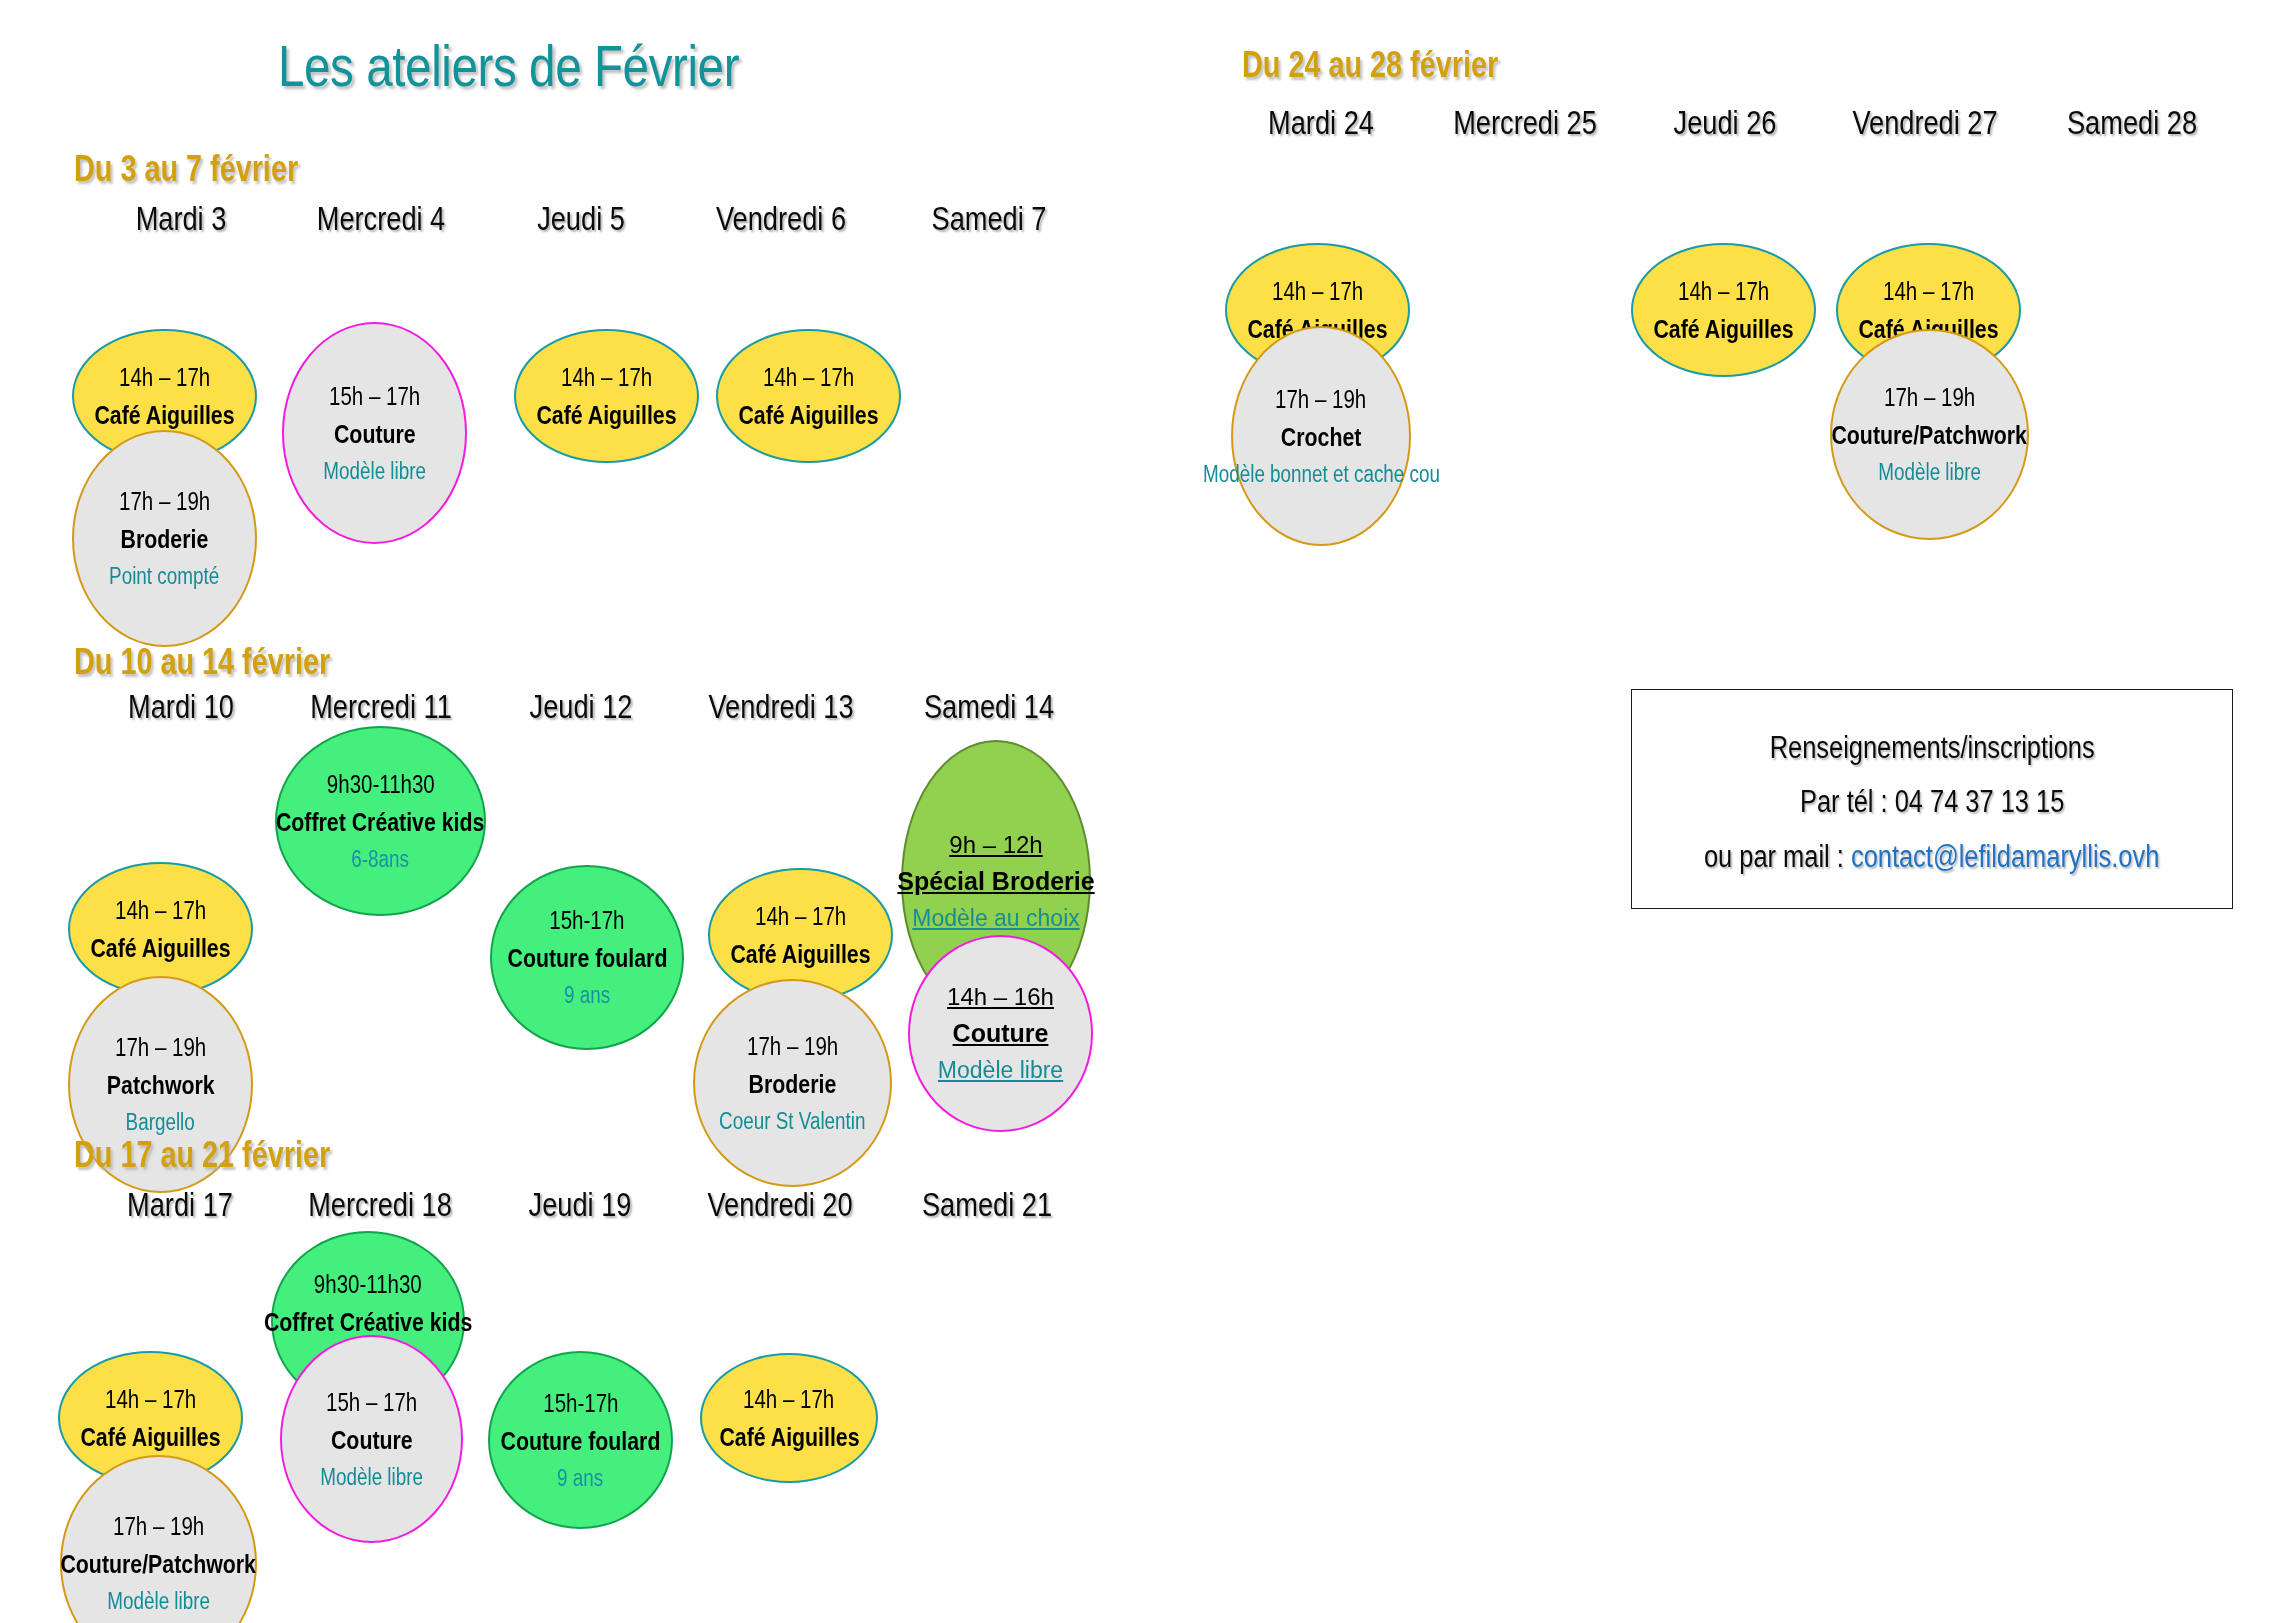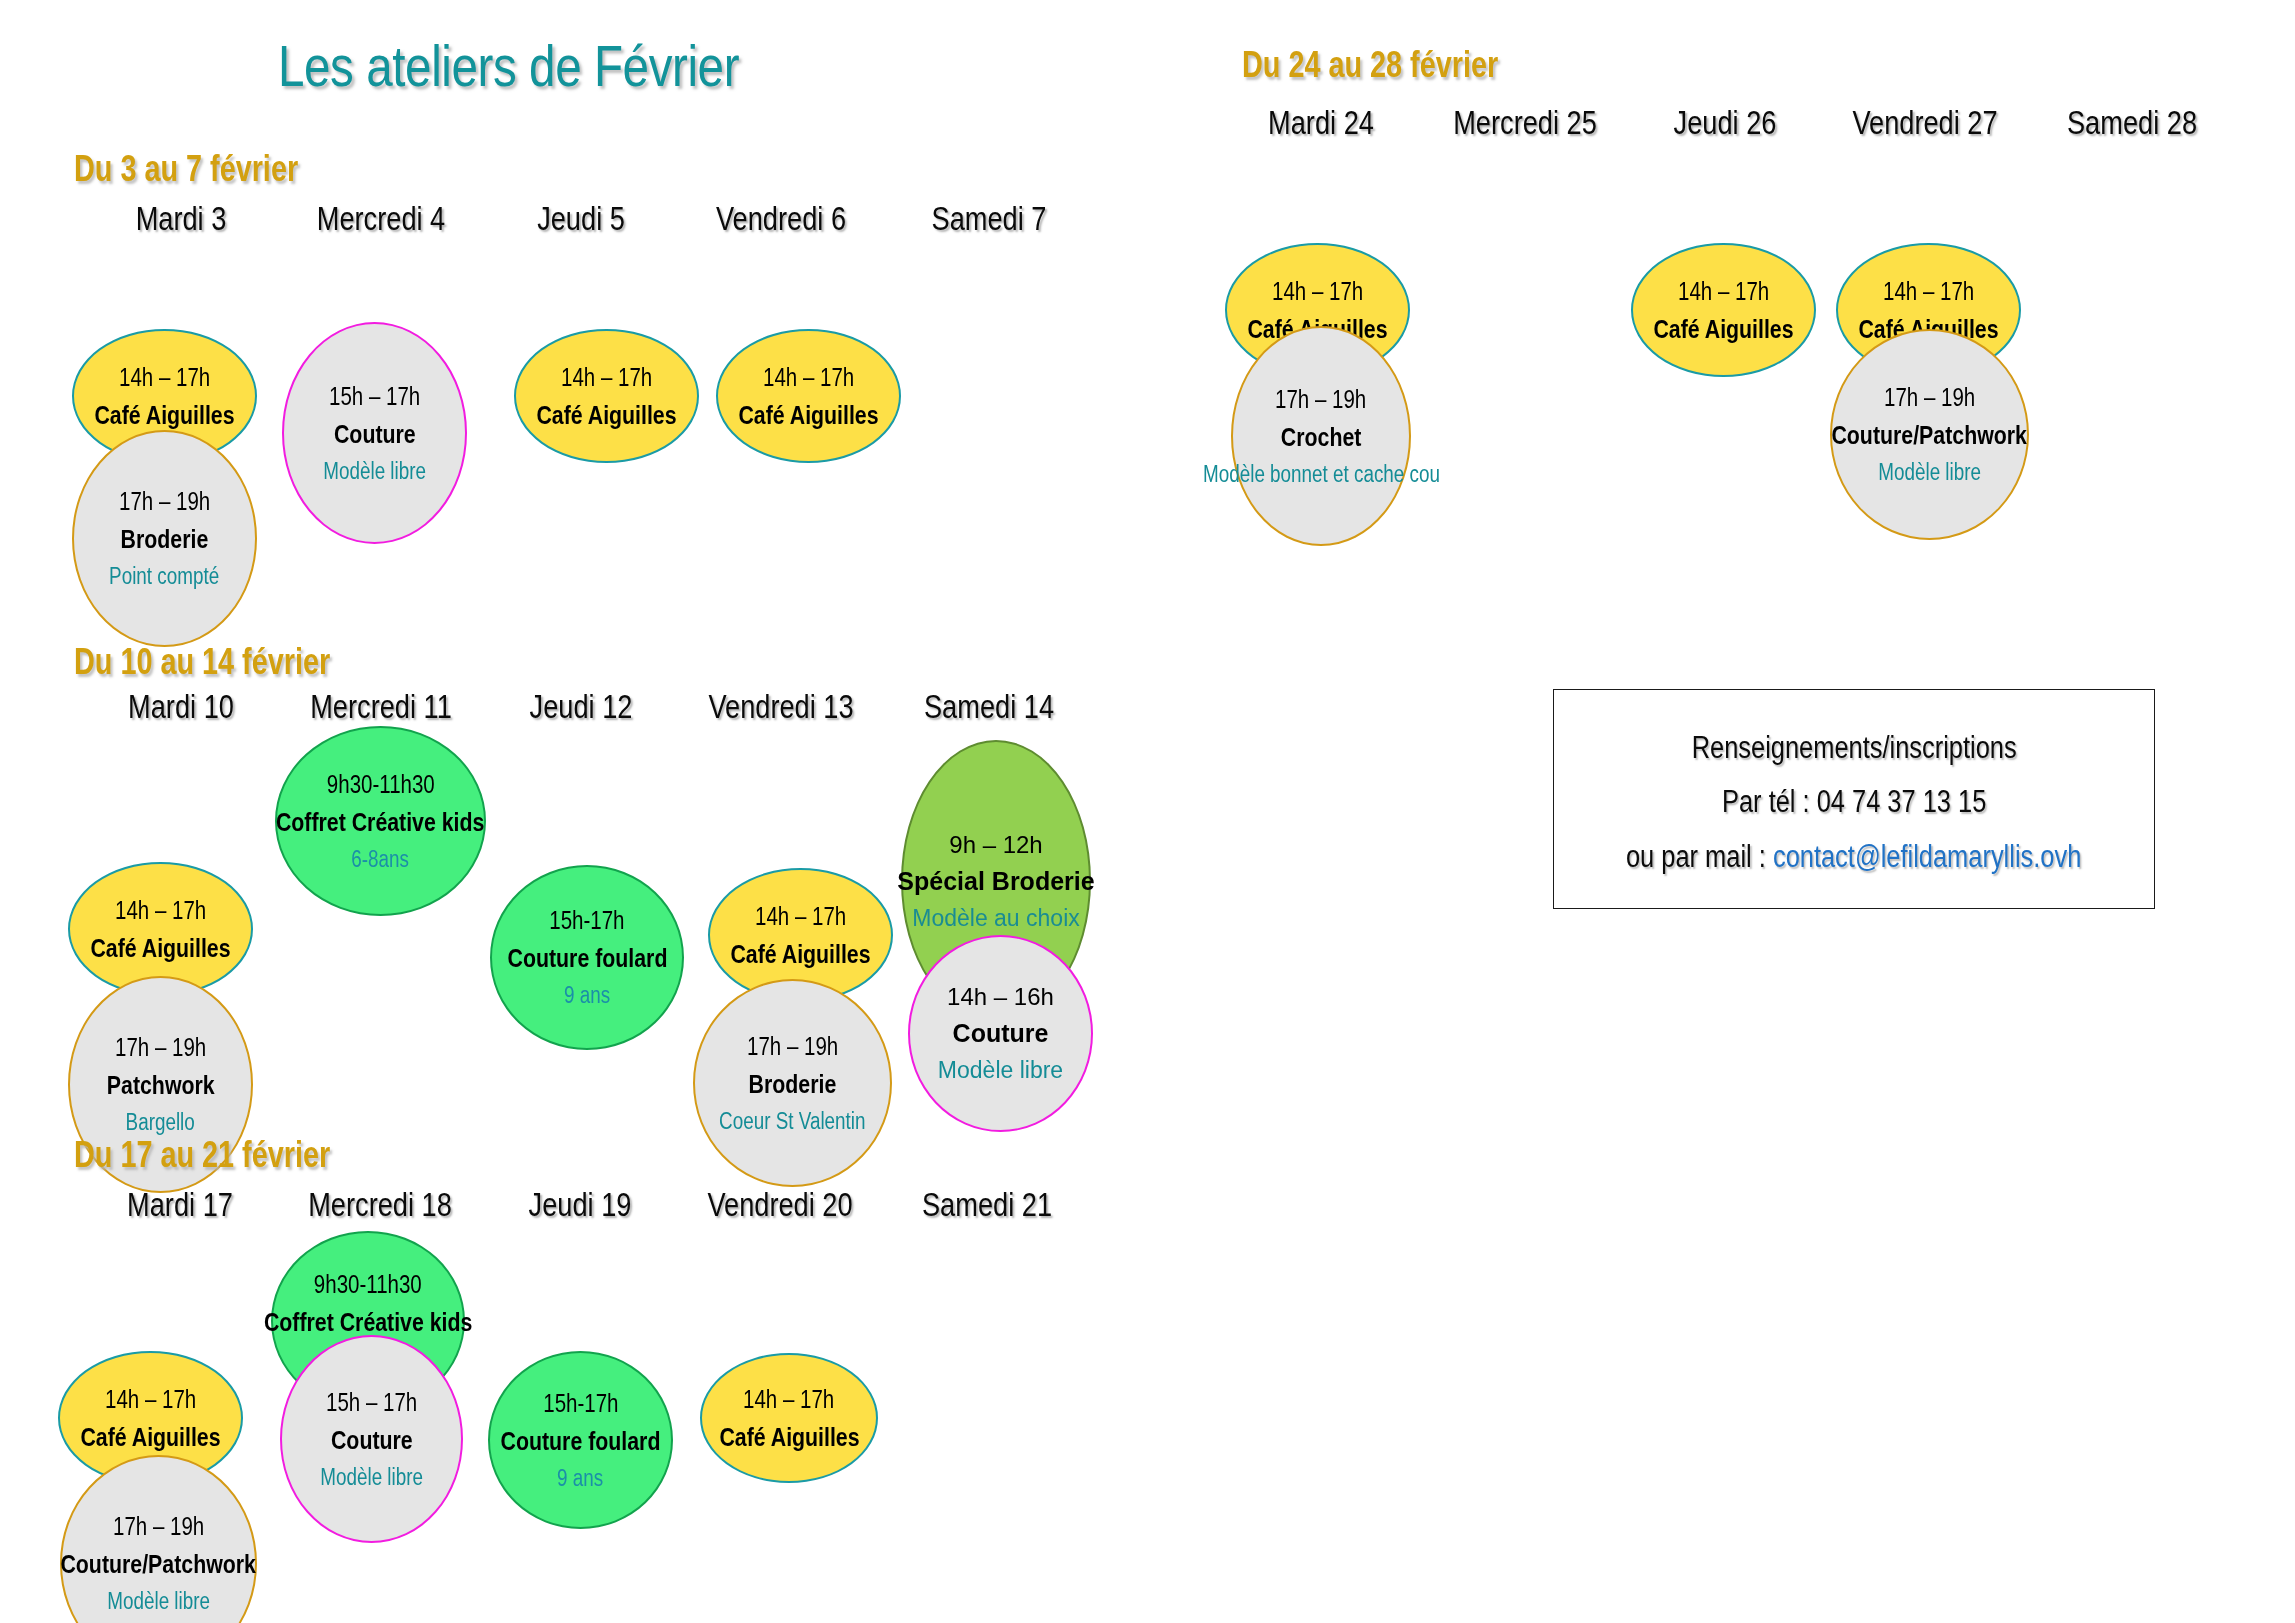--- a/index.html
+++ b/index.html
@@ -85,39 +85,39 @@
     color: #000;
   }
   .ellipse .note {
     font-size: 23px;
     font-weight: 400;
     color: #148C96;
     margin-top: 13px;
   }
 
   
-  .ellipse.wide .ln { transform: none; }
+  .ellipse.wide .ln { transform: none; text-decoration: underline; }
   .ellipse.wide .time { font-size: 24px; }
   .ellipse.wide .topic { font-size: 25px; }
   .ellipse.wide .note  { font-size: 23px; }
 
   
   .c-cyan   { background: #fde047; border: 2.3px solid #1A9BA6; }
   .c-orange { background: #e5e5e5; border: 2.3px solid #D49A16; }
   .c-pink   { background: #e5e5e5; border: 2.3px solid #F21CE0; }
   .c-green  { background: #45EF7E; border: 2.3px solid #12A34D; }
   .c-olive  { background: #92D050; border: 2.3px solid #5E8C30; }
 
   .c-green .note { color: #1B8FA8; }
   .c-olive .note { color: #1A8C93; text-align: right; }
 
   
   .info-box {
     position: absolute;
-    left: 1553px;
+    left: 1631px;
     top: 689px;
     width: 602px;
     height: 220px;
     border: 1.9px solid #1a1a1a;
     background: #ffffff;
     box-sizing: border-box;
     display: flex;
     flex-direction: column;
     align-items: center;
     justify-content: center;

